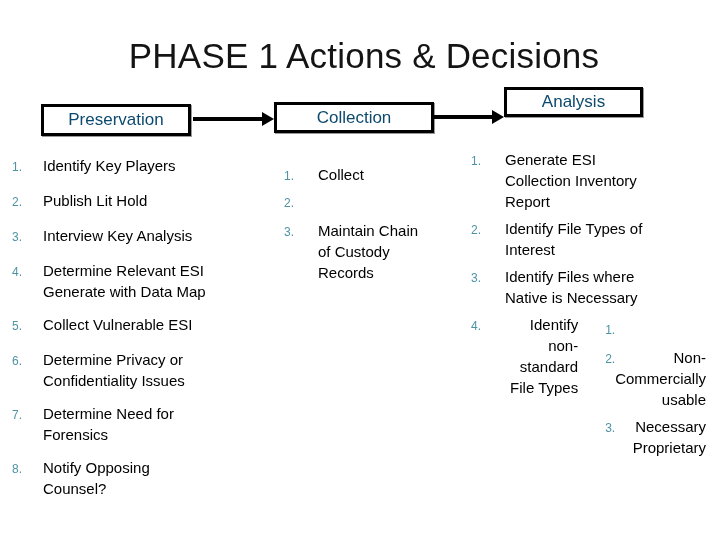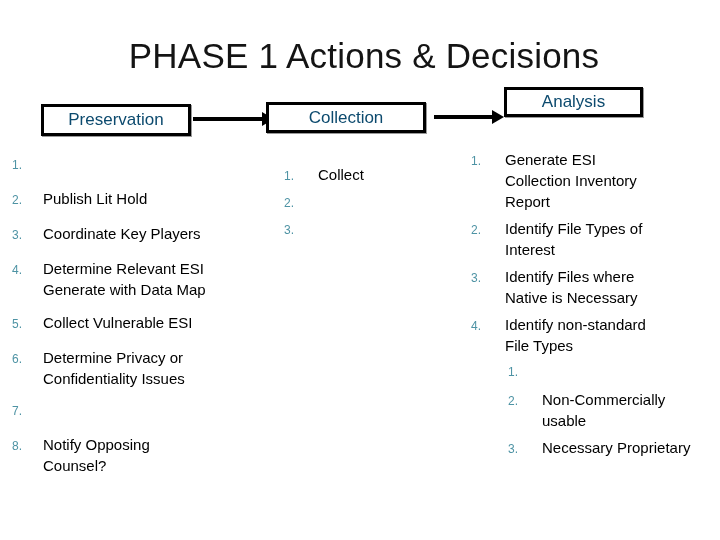--- a/index.html
+++ b/index.html
@@ -12,21 +12,21 @@
     position:absolute; top:32px; left:0; width:720px; text-align:center;
     font-size:35px; font-weight:400; line-height:1.15; color:#141414;
     margin:4px; letter-spacing:0.2px;
   }
   .flow-box {
     position:absolute; box-sizing:border-box; border:3px solid #000;
     background:#fff; display:flex; align-items:center; justify-content:center;
     font-size:17px; color:#0c4a6e; box-shadow:1px 1px 0 #9a9a9a;
   }
   #box-preservation { left:41px;  top:104px; width:150px; height:32px; }
-  #box-collection   { left:266px; top:102px; width:160px; height:31px; }
+  #box-collection   { left:274px; top:102px; width:160px; height:31px; }
   #box-analysis     { left:504px; top:87px; width:139px; height:30px; }
   .arrow { position:absolute; height:14px; }
   #arrow-1 { left:193px; top:112px; width:81px; }
   #arrow-2 { left:434px; top:110px; width:70px; }
   .arrow .shaft { position:absolute; left:0; right:9px; top:5px; height:4px; background:#000; }
   .arrow .head {
     position:absolute; right:0; top:0; width:0; height:0;
     border-left:12px solid #000; border-top:7px solid transparent; border-bottom:7px solid transparent;
   }
   .list { position:absolute; }
@@ -37,21 +37,21 @@
   #list-preservation .item { margin-bottom:12px; }
   #list-collection .item   { margin-bottom:6px; }
   #list-analysis .item     { margin-bottom:6px; }
   .num {
     flex:0 0 31px; font-size:12px; line-height:21px; color:var(--accent,#4E93A4);
   }
   #list-collection .num, #list-analysis .num { flex:0 0 34px; }
   .txt {
     font-size:15px; line-height:21px; color:#000; white-space:pre-line;
   }
-  .txt-wrap { display:flex; flex-direction:column; }
+  .txt-wrap { display:flex; flex-direction:row;text-align:right; }
   .sublist { margin-left:3px; margin-top:6px; }
   .sublist .item { margin-bottom:5px; }
   .sublist .num { flex:0 0 34px; }
 </style>
 </head>
 <body>
 
 <div class="slide">
 
   <h1 class="title">PHASE 1 Actions &amp; Decisions</h1>
@@ -68,63 +68,69 @@
   <div class="arrow" id="arrow-2">
     <span class="shaft"></span>
     <span class="head"></span>
   </div>
 
   <div class="flow-box" id="box-analysis">Analysis</div>
 
   <div class="list" id="list-preservation">
     <div class="item">
       <span class="num">1.</span>
+      <span class="txt">Identify Key Players</span>
     </div>
     <div class="item">
       <span class="num">2.</span>
       <span class="txt">Publish Lit Hold</span>
     </div>
     <div class="item">
       <span class="num">3.</span>
-      <span class="txt">Coordinate Key Players</span>
+      <span class="txt">Interview Key Analysis</span>
     </div>
     <div class="item">
       <span class="num">4.</span>
       <span class="txt">Determine Relevant ESI
 Generate with Data Map</span>
     </div>
     <div class="item">
       <span class="num">5.</span>
       <span class="txt">Collect Vulnerable ESI</span>
     </div>
     <div class="item">
       <span class="num">6.</span>
       <span class="txt">Determine Privacy or
 Confidentiality Issues</span>
     </div>
     <div class="item">
       <span class="num">7.</span>
+      <span class="txt">Determine Need for
+Forensics</span>
     </div>
     <div class="item">
       <span class="num">8.</span>
       <span class="txt">Notify Opposing
 Counsel?</span>
     </div>
   </div>
 
   <div class="list" id="list-collection">
     <div class="item">
       <span class="num">1.</span>
       <span class="txt">Collect</span>
     </div>
     <div class="item">
       <span class="num">2.</span>
     </div>
     <div class="item">
       <span class="num">3.</span>
+      <span class="txt">Maintain Chain
+of Custody
+Records</span>
     </div>
   </div>
 
   <div class="list" id="list-analysis">
     <div class="item">
       <span class="num">1.</span>
       <span class="txt">Generate ESI
 Collection Inventory
 Report</span>
     </div>

